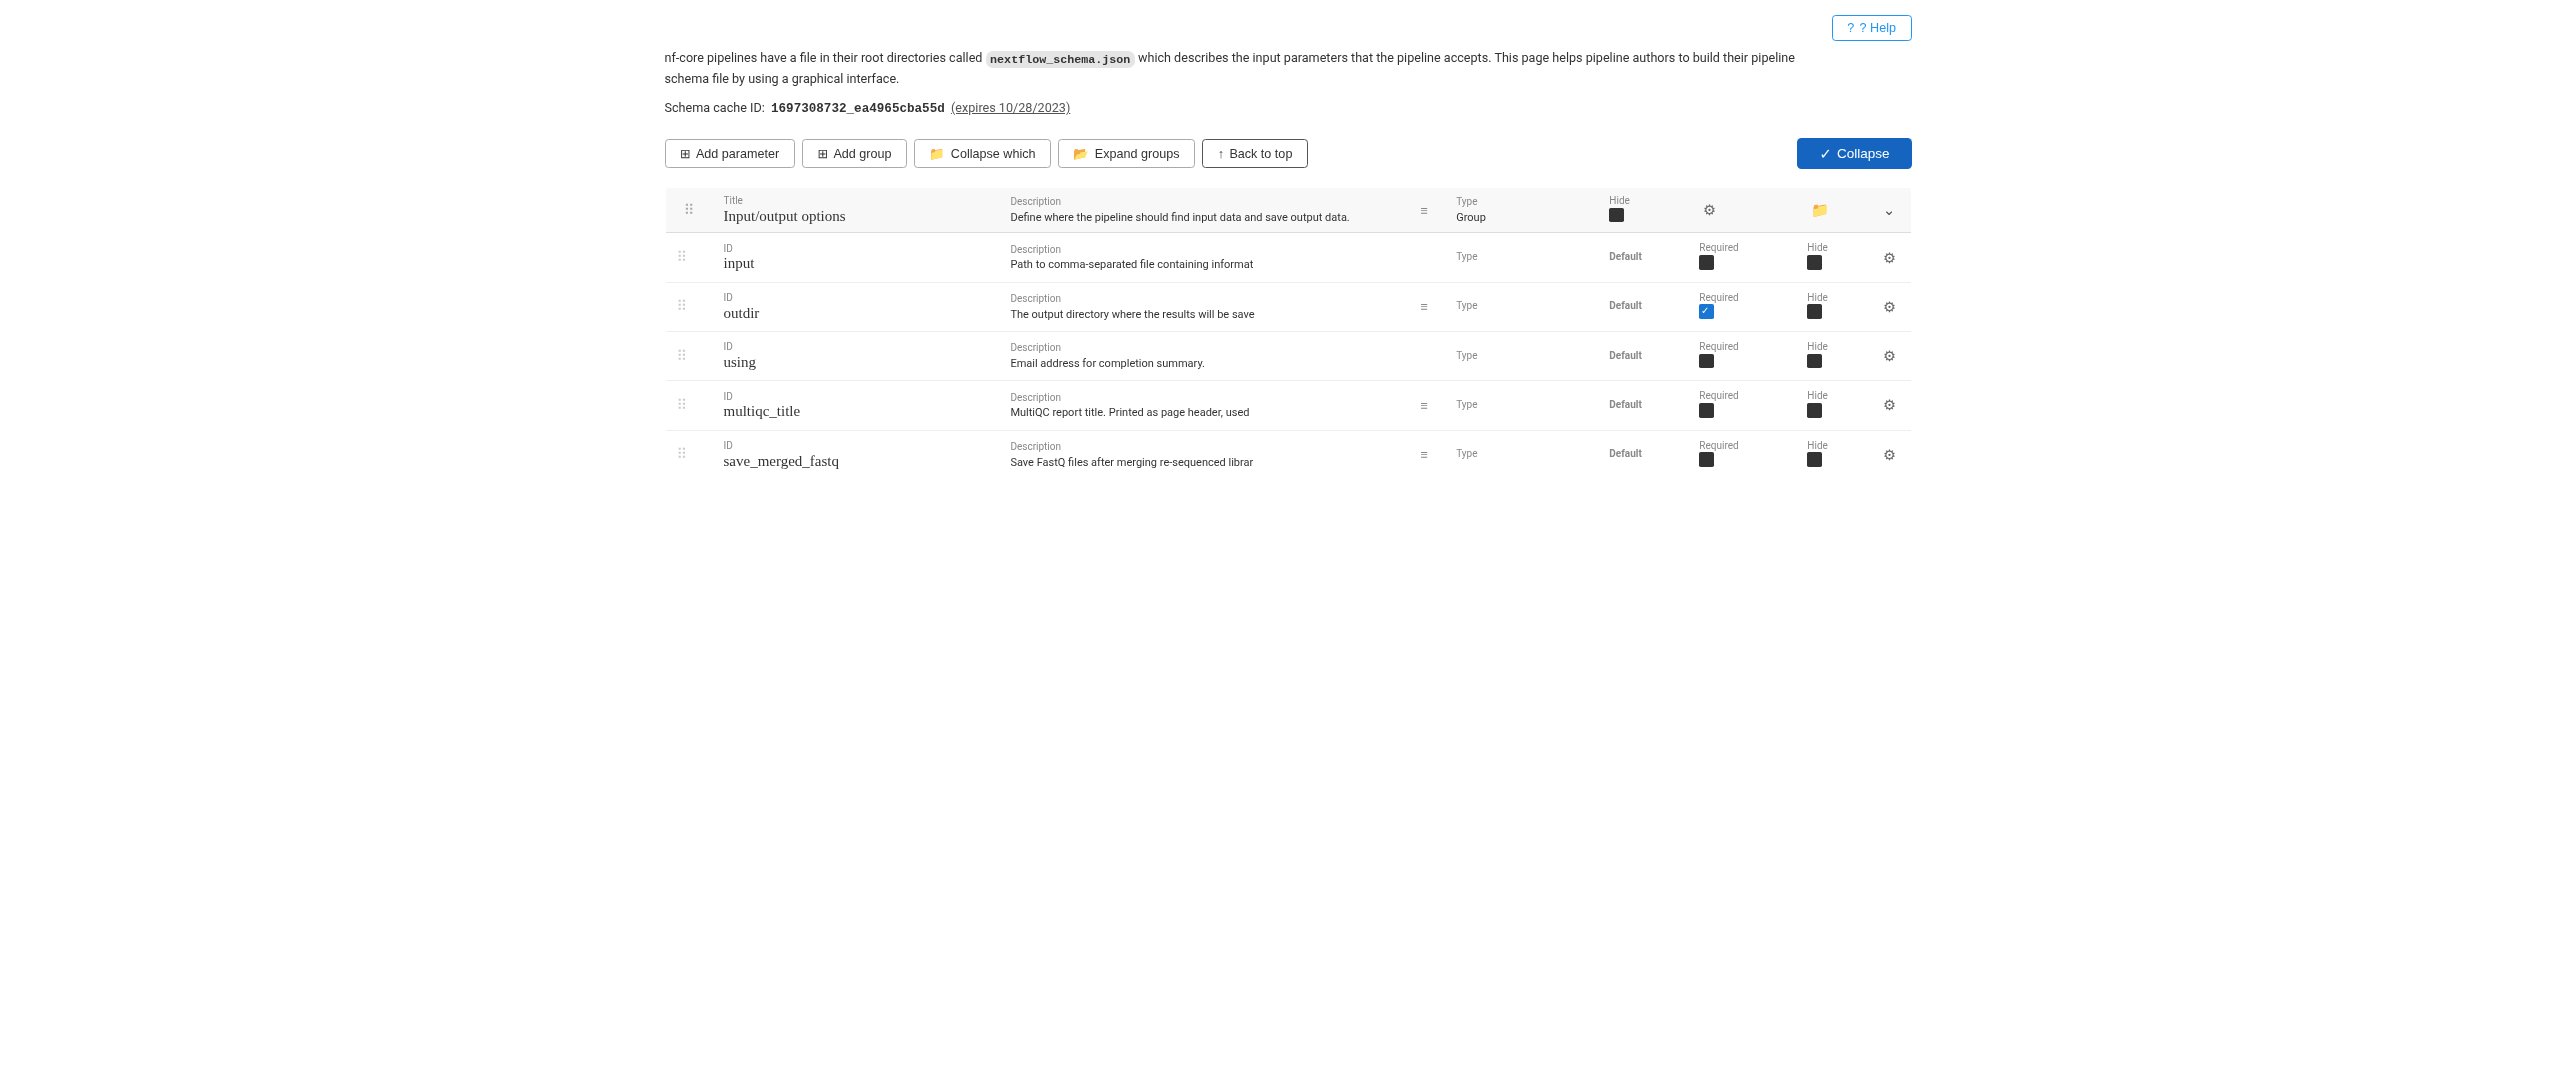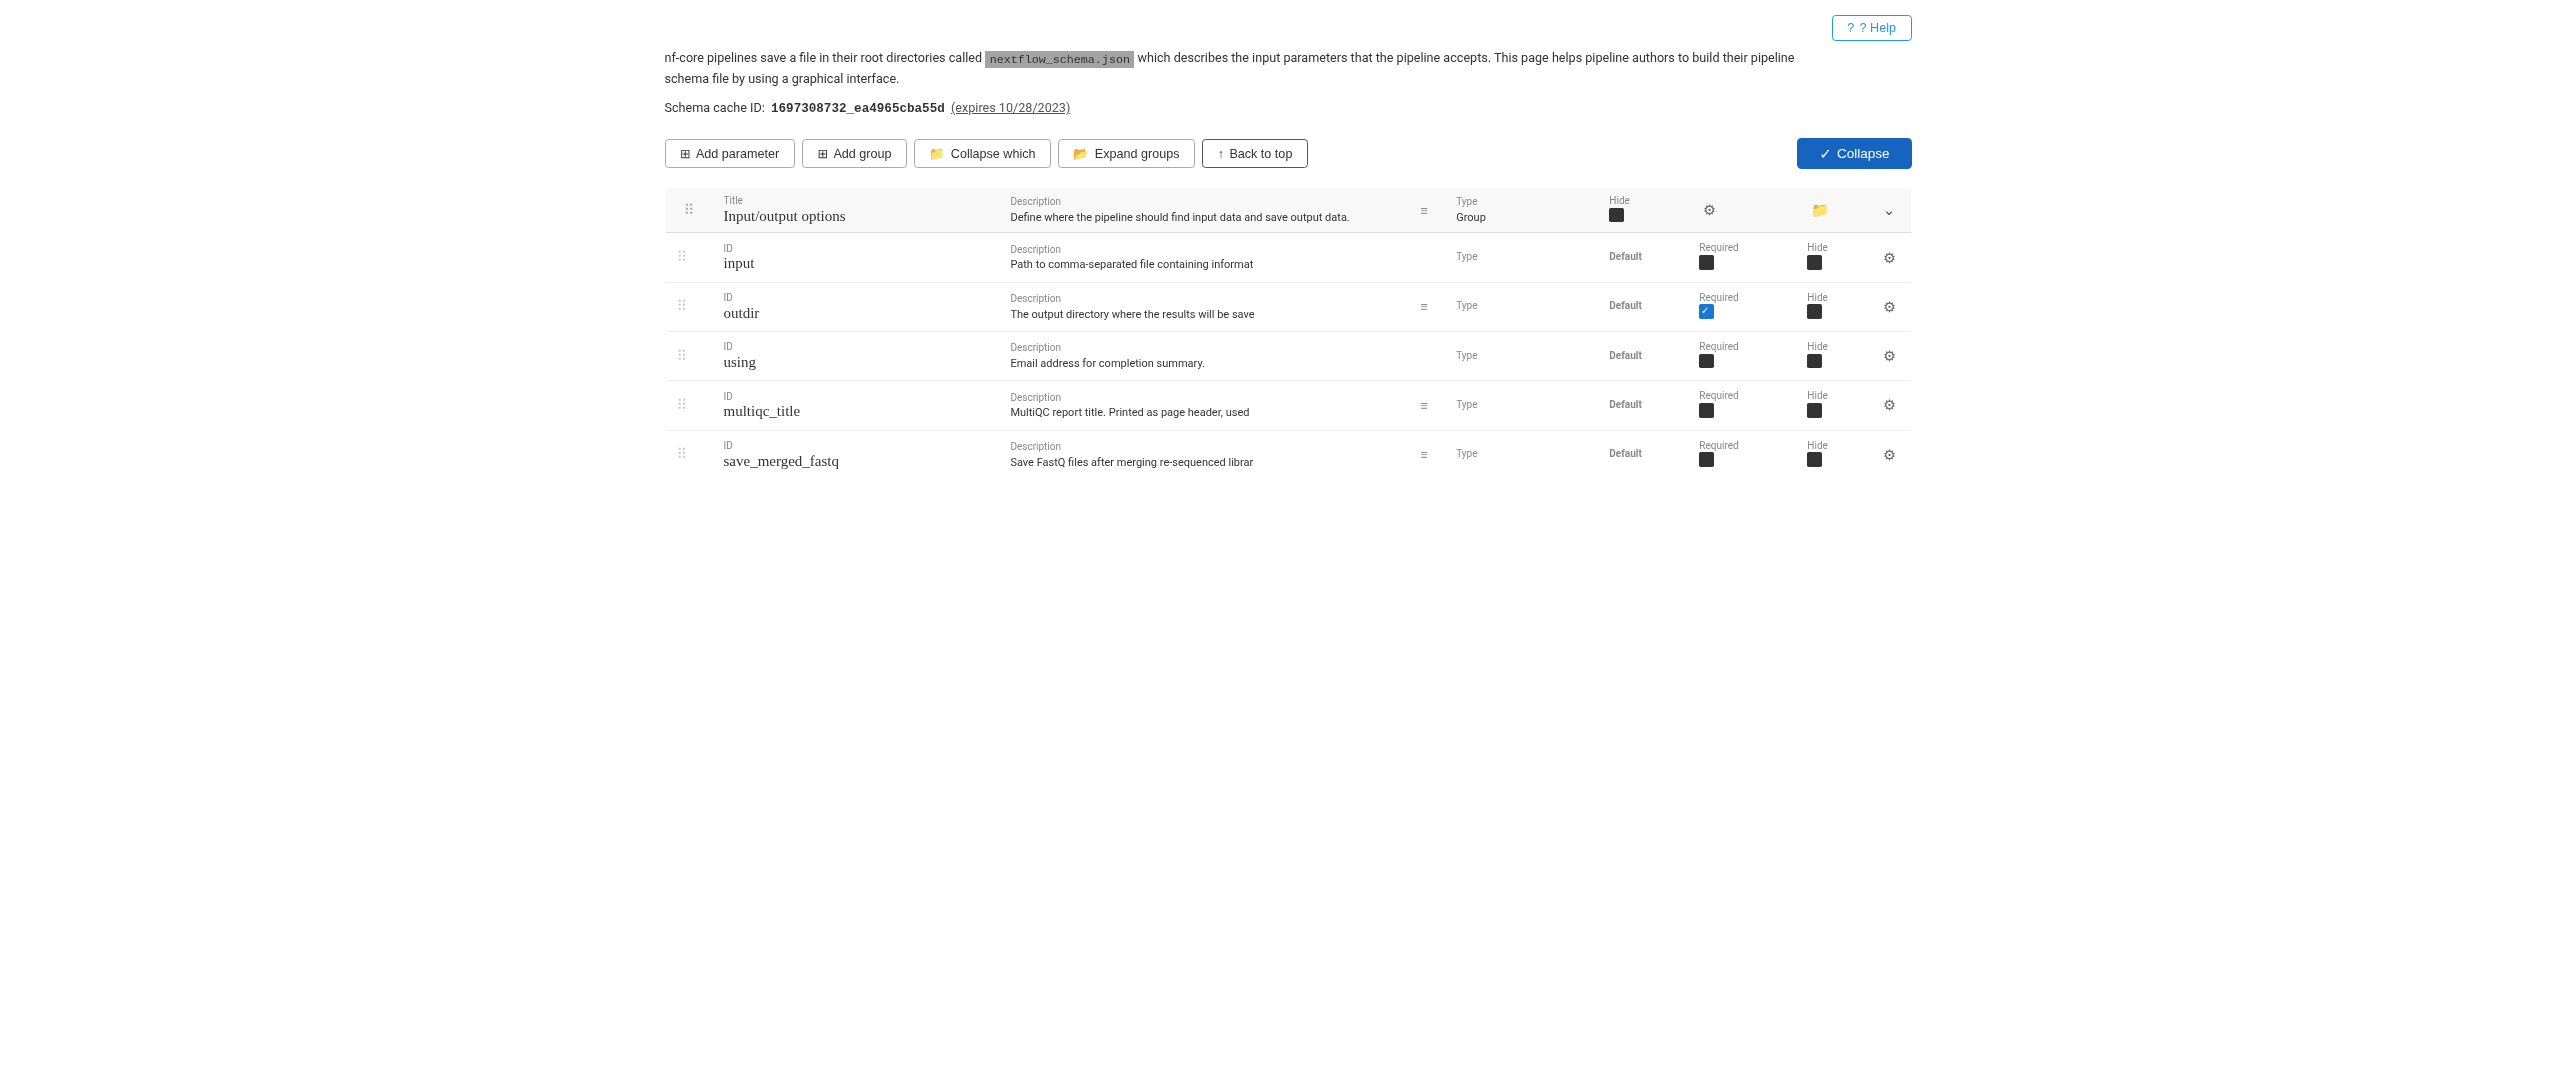--- a/index.html
+++ b/index.html
@@ -28,25 +28,26 @@
       gap: 5.4px;
     }
     .intro-text {
       font-size: 12.6px;
       line-height: 1.6;
       color: #333;
       margin-bottom: 11px;
       max-width: 1174px;
     }
     .intro-text code {
-      background: #a3a3a3;
+      background: #e5e5e5;
       padding: 1.8px 4.5px;
-      border-radius: 0;
+      border-radius: 7px;
       font-family: 'Courier New', monospace;
       font-size: 11.7px;
+      font-weight: bold;
     }
     .schema-id-row {
       font-size: 12.6px;
       color: #333;
       margin-bottom: 22px;
     }
     .schema-id-row .schema-id-value {
       font-family: 'Courier New', monospace;
       font-weight: bold;
       font-size: 12.6px;
@@ -214,21 +215,21 @@
 <div class="page-wrapper">
 
   <div style="display:flex; justify-content:flex-end; margin-bottom:7.2px;">
     <button class="help-btn">
       <span>?</span>
       <span>? Help</span>
     </button>
   </div>
 
   <p class="intro-text">
-    <span>nf-core pipelines save a file in their root directories called </span><code>nextflow_schema.json</code><span> which describes the input parameters that the pipeline accepts. This page helps pipeline authors to build their pipeline schema file by using a graphical interface.</span>
+    <span>nf-core pipelines have a file in their root directories called </span><code>nextflow_schema.json</code><span> which describes the input parameters that the pipeline accepts. This page helps pipeline authors to build their pipeline schema file by using a graphical interface.</span>
   </p>
 
   <div class="schema-id-row">
     <span>Schema cache ID:</span>
     &nbsp;<span class="schema-id-value">1697308732_ea4965cba55d</span>
     &nbsp;<span class="expires">(expires 10/28/2023)</span>
   </div>
 
   <div class="toolbar">
     <button class="toolbar-btn">

